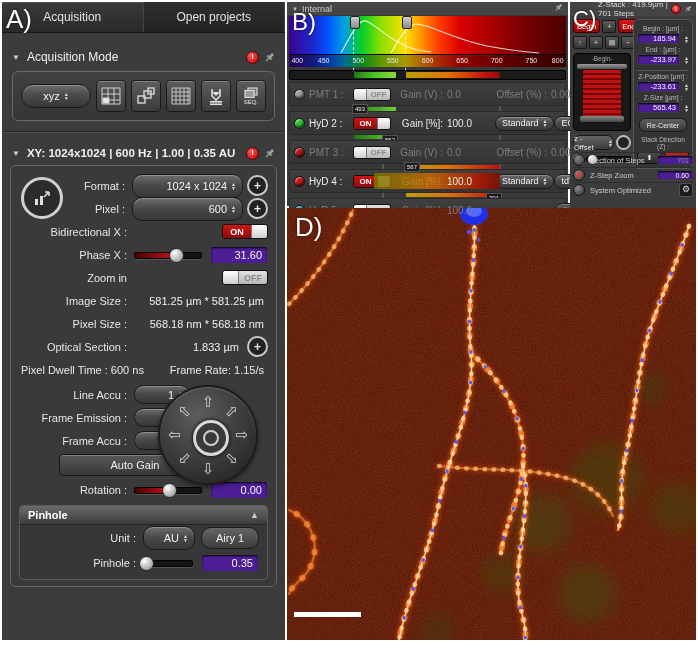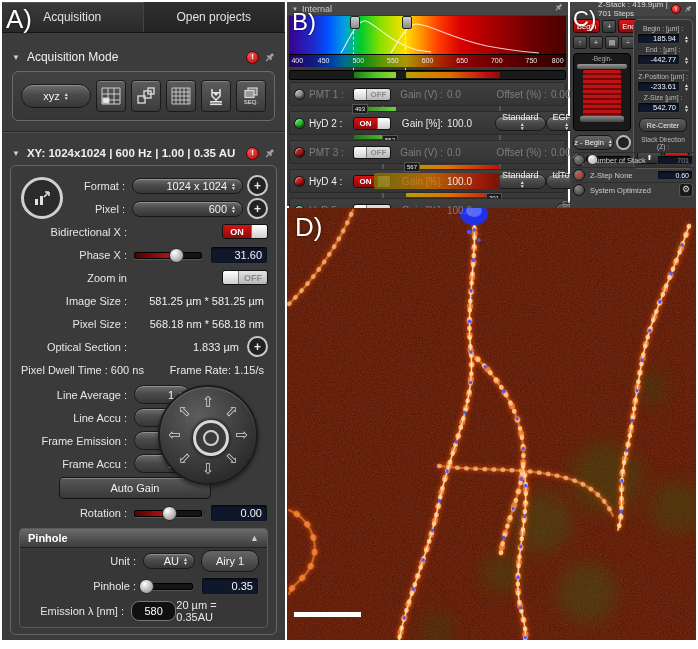--- a/index.html
+++ b/index.html
@@ -1,34 +1,34 @@
 <!DOCTYPE html>
 <html><head>
 <meta charset="utf-8">
 <style>
   html,body{margin:0;padding:0;background:#fff;}
   body{width:698px;height:649px;position:relative;font-family:"Liberation Sans",sans-serif;-webkit-font-smoothing:antialiased;color:#e8e8e8;overflow:hidden;}
   .panel{position:absolute;background:#3c3c3c;}
   .fig-label{position:absolute;color:#fff;font-size:26px;font-weight:400;z-index:50;text-shadow:0 0 3px rgba(0,0,0,.6);}
   
-  .pill{background:linear-gradient(#6e6e6e,#4a4a4a 45%,#373737);border:1px solid #191919;border-radius:10px;box-shadow:inset 0 1px 0 rgba(255,255,255,.25);display:flex;align-items:center;justify-content:flex-end;padding:0 6px;color:#f2f2f2;font-size:11px;height:16px;box-sizing:border-box;}
+  .pill{background:linear-gradient(#6e6e6e,#4a4a4a 45%,#373737);border:1px solid #191919;border-radius:10px;box-shadow:inset 0 1px 0 rgba(255,255,255,.25);display:flex;align-items:center;justify-content:flex-end;padding:0 6px;color:#f2f2f2;font-size:11px;height:24px;box-sizing:border-box;}
   .spin{display:flex;flex-direction:column;justify-content:center;line-height:4px;font-size:5px;color:#ddd;margin-left:4px;}
   .plusbtn{width:17px;height:17px;border-radius:50%;border:2px solid #c9c9c9;background:#222;color:#eee;font-size:12px;font-weight:bold;display:flex;align-items:center;justify-content:center;line-height:1;margin-left:4px;flex:none;}
   .toggle{width:46px;height:15px;border-radius:3px;border:1px solid #111;display:flex;overflow:hidden;font-size:9px;font-weight:bold;box-sizing:border-box;}
   .toggle .seg{flex:1;display:flex;align-items:center;justify-content:center;}
   .toggle .knob{width:15px;background:linear-gradient(#fff,#cfcfcf);border-left:1px solid #777;}
   .toggle.on .seg{background:linear-gradient(#d01414,#8e0c0c);color:#fff;}
   .toggle.off{flex-direction:row;}
   .toggle.off .knob{border-left:none;border-right:1px solid #777;}
   .toggle.off .seg{background:linear-gradient(#e2e2e2,#b8b8b8);color:#8a8a8a;}
   .slider{position:relative;height:15px;flex:1;}
   .slider .track{position:absolute;left:0;right:0;top:5px;height:5px;background:#141414;border-radius:2px;border:1px solid #000;box-shadow:0 1px 0 rgba(255,255,255,.15);}
   .slider .fill{position:absolute;left:1px;top:6px;height:5px;background:linear-gradient(90deg,#4e0202,#c81414);border-radius:2px;}
   .slider .thumb{position:absolute;top:1px;width:13px;height:13px;border-radius:50%;background:radial-gradient(circle at 35% 30%,#ffffff,#a8a8a8 70%,#7d7d7d);border:1px solid #2a2a2a;margin-left:-6px;}
-  .valbox{background:#0f172a;border:1px solid #3c3c3c;border-radius:3px;color:#f4f4f4;font-size:11px;display:flex;align-items:center;justify-content:flex-end;padding:0 5px;height:18px;box-sizing:border-box;box-shadow:inset 0 1px 2px #000;}
+  .valbox{background:#4c1d95;border:1px solid #3c3c3c;border-radius:3px;color:#f4f4f4;font-size:11px;display:flex;align-items:center;justify-content:flex-end;padding:0 5px;height:18px;box-sizing:border-box;box-shadow:inset 0 1px 2px #000;}
   .sec-header{display:flex;align-items:center;font-size:12px;color:#f0f0f0;padding:0 10px;height:20px;}
   .sec-header .tri{color:#cfcfcf;font-size:8px;margin-right:7px;}
   .info-badge{width:11px;height:11px;border-radius:50%;background:radial-gradient(circle at 35% 30%,#ff5a5a,#b40000);border:1px solid #5c0000;color:#fff;font-size:8px;font-weight:bold;display:flex;align-items:center;justify-content:center;line-height:1;}
   .pinicon{opacity:.85;}
   .row{display:flex;align-items:center;height:23px;}
   .lab{width:108px;text-align:right;padding-right:7px;font-size:11px;color:#e6e6e6;flex:none;}
   
   #panelA{left:2px;top:2px;width:283px;height:638px;border-right:2px solid #fff;box-sizing:content-box;}
   #panelA .tabs{display:flex;height:30px;background:#1f1f1f;border-bottom:1px solid #151515;}
   #panelA .tab{flex:1;display:flex;align-items:center;justify-content:center;font-size:12px;color:#e2e2e2;background:linear-gradient(#2f2f2f,#232323);border-right:1px solid #444;}
@@ -73,21 +73,21 @@
   .vline{position:absolute;top:0;bottom:0;width:2px;background:rgba(200,200,200,.22);}
   .chan{position:relative;height:22px;margin-bottom:5px;background:linear-gradient(#3f3f3f,#343434);border:1px solid #2a2a2a;border-radius:2px;display:flex;align-items:center;padding:0 4px;font-size:10px;}
   .chan .dot{width:9px;height:9px;border-radius:50%;margin-right:4px;flex:none;border:1px solid #111;box-shadow:inset -1px -2px 2px rgba(0,0,0,.6), inset 1px 1px 1px rgba(255,255,255,.5);}
   .chan .cname{width:44px;flex:none;color:#f0f0f0;}
   .chan .toggle{width:38px;height:13px;font-size:8px;flex:none;}
   .chan .toggle .knob{width:12px;}
   .chan .glab{width:52px;text-align:right;padding-right:4px;flex:none;}
   .chan .gval{width:44px;flex:none;position:relative;z-index:1;}
   .chan .olab{width:56px;text-align:right;padding-right:4px;flex:none;}
   .chan .oval{width:34px;flex:none;}
-  .chan .ddl{height:15px;border-radius:8px;font-size:9px;margin-left:4px;flex-direction:column;}
+  .chan .ddl{height:15px;border-radius:8px;font-size:9px;margin-left:4px;}
   .chan .ddl.std{width:66px;}
   .chan .ddl.dye{width:82px;margin-left:auto;}
   .chan.dim .cname,.chan.dim .glab,.chan.dim .gval,.chan.dim .olab,.chan.dim .oval{color:#7e7e7e;}
   .chan.dim .ddl{color:#8a8a8a;background:linear-gradient(#555,#3a3a3a);}
   .rtag{position:absolute;height:4px;border-radius:1px;}
   .rtag .num{position:absolute;top:-3px;background:#1c1c1c;color:#eee;font-size:6px;line-height:8px;padding:0 2px;border:1px solid #555;}
   .gaingrad{position:absolute;left:84px;width:126px;top:3px;bottom:3px;border-radius:2px;background:linear-gradient(90deg,#7a7400,#c86a00 45%,#b01400 85%,#7a1000);opacity:.85;}
   
   #panelC{left:570px;top:2px;width:126px;height:210px;background:#3c3c3c;font-size:8px;}
   #panelC .chead{height:14px;display:flex;align-items:center;padding:0 4px;font-size:8px;color:#ddd;background:#444;}
@@ -298,30 +298,20 @@
       <div class="plusbtn">+</div>
     </div>
     <div class="row" style="font-size:11px;">
       <span style="padding-left:2px;">Pixel Dwell Time : 600 ns</span>
       <span class="grow"></span>
       <span style="padding-right:4px;">Frame Rate: 1.15/s</span>
     </div>
 
     <div class="avgblock">
       <div class="row">
-          <span class="lab">Line Average :</span>
-        <div class="pill">
-            <span>1</span>
-            <span class="spin">
-              <span>▲</span>
-              <span>▼</span>
-            </span>
-          </div>
-        </div>
-      <div class="row">
           <span class="lab">Line Accu :</span>
         <div class="pill">
             <span>1</span>
             <span class="spin">
               <span>▲</span>
               <span>▼</span>
             </span>
           </div>
         </div>
       <div class="row">
@@ -386,26 +376,20 @@
           </div>
         <div class="airy">Airy 1</div>
       </div>
       <div class="row">
         <span class="lab">Pinhole :</span>
         <div class="slider">
             <div class="track"></div>
             <div class="thumb" style="left:4%;"></div>
           </div>
         <div class="valbox" style="width:58px;margin-left:8px;text-align:center;">0.35</div>
-      </div>
-      <div class="row">
-        <span class="lab" style="width:96px;">Emission λ [nm] :</span>
-        <div class="eminput">580</div>
-        <span class="grow"></span>
-        <span style="font-size:11px;padding-right:4px;">20 µm = 0.35AU</span>
       </div>
     </div>
   </div>
 </section>
 
 <section id="panelB" class="panel">
   <div class="fig-label" style="left:5px;top:6px;font-size:24px;">B)</div>
   <div class="bhead">
     <span class="tri" style="font-size:6px;margin-right:4px;color:#bbb;">▼</span>
     <span>Internal</span>
@@ -612,21 +596,21 @@
       <div class="mini" style="flex:1;">÷</div>
     </div>
     <div class="stackviz">
       <div class="begin-lab">-Begin-</div>
       <div class="tophandle"></div>
       <div class="col"></div>
       <div class="cap"></div>
     </div>
     <div class="galvo-row">
       <div class="galvo">
-          <span>z - Begin</span>
+          <span>z - Offset</span>
           <span class="spin">
             <span>▲</span>
             <span>▼</span>
           </span>
         </div>
       <div class="circbtn"></div>
     </div>
     <div class="zoomrow">
       <span class="mag"></span>
       <div class="minislider">
@@ -639,60 +623,60 @@
     <div class="flab">Begin : [µm] :</div>
     <div class="fval">
         <div class="valbox">185.94</div>
         <span class="spin">
           <span>▲</span>
           <span>▼</span>
         </span>
       </div>
     <div class="flab">End : [µm] :</div>
     <div class="fval">
-        <div class="valbox">-442.77</div>
+        <div class="valbox">-233.97</div>
         <span class="spin">
           <span>▲</span>
           <span>▼</span>
         </span>
       </div>
     <div style="height:3px;border-bottom:1px solid #555;margin:2px 0;"></div>
     <div class="flab">Z-Position [µm] :</div>
     <div class="fval">
         <div class="valbox">-233.61</div>
         <span class="spin">
           <span>▲</span>
           <span>▼</span>
         </span>
       </div>
     <div class="flab">Z-Size [µm] :</div>
     <div class="fval">
-        <div class="valbox">542.70</div>
+        <div class="valbox">565.43</div>
         <span class="spin">
           <span>▲</span>
           <span>▼</span>
         </span>
       </div>
     <div class="recenter">Re-Center</div>
     <div class="sdirlab">Stack Direction (Z) :</div>
     <div class="sdir">
       <div class="b up">⬆</div>
       <div class="b dn">⬇</div>
     </div>
   </div>
 
   <div class="copts">
     <div class="copt">
       <span class="radio"></span>
-      <span class="olabel">Number of Stack</span>
+      <span class="olabel">Section of Steps</span>
       <div class="valbox dim">701</div>
     </div>
     <div class="copt">
       <span class="radio sel"></span>
-      <span class="olabel">Z-Step None</span>
+      <span class="olabel">Z-Step Zoom</span>
       <div class="valbox">0.60</div>
     </div>
     <div class="copt">
       <span class="radio"></span>
       <span class="olabel">System Optimized</span>
       <div class="gearbtn">⚙</div>
     </div>
   </div>
 </section>
 

